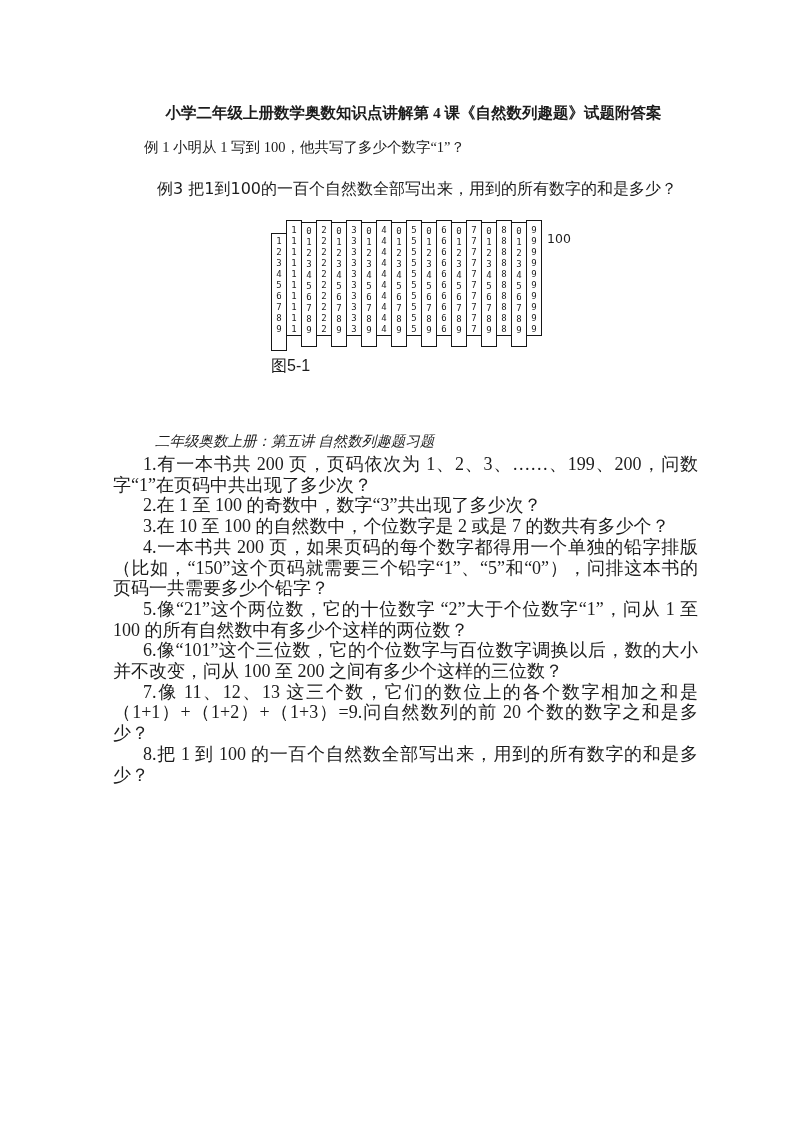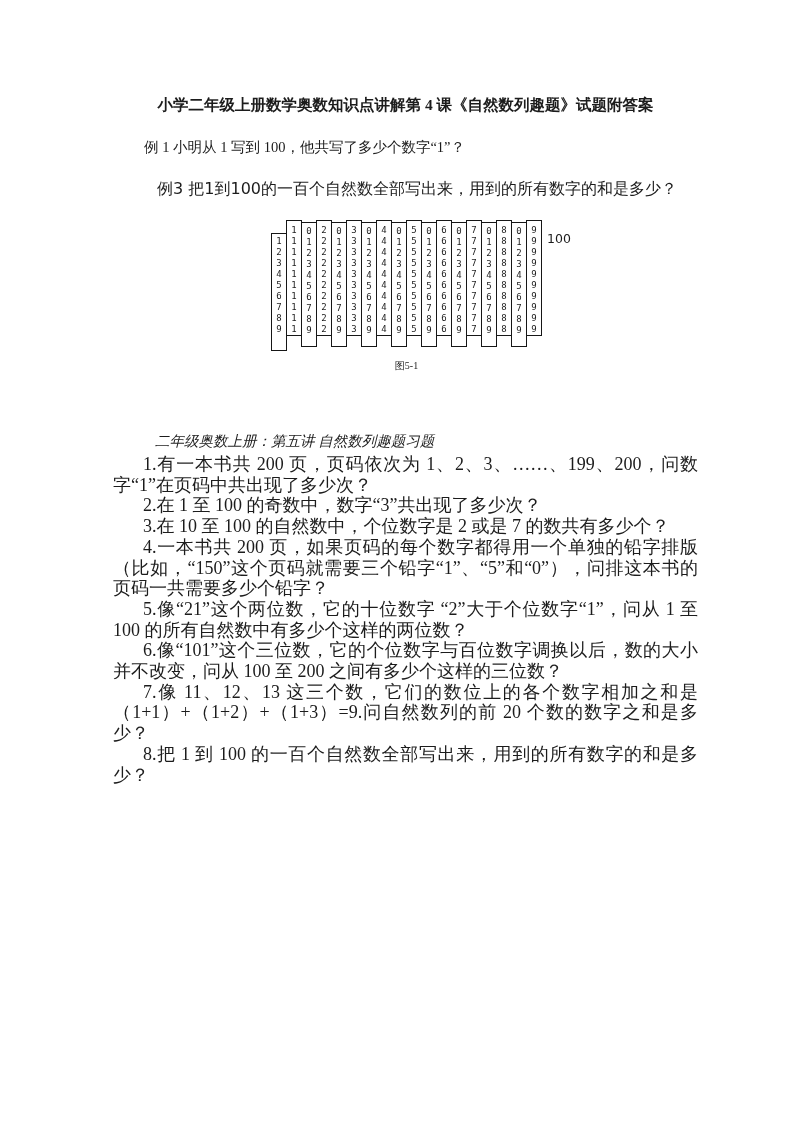--- a/index.html
+++ b/index.html
@@ -7,34 +7,34 @@
     position:relative;
     width:793px; height:1122px;
     background:#ffffff;
     color:#1c1c1c;
     font-family:"Liberation Serif","DejaVu Serif",serif;
     box-sizing:border-box;
     padding:96px 95px 0 113px;
     overflow:hidden;
   }
   .title {
-    margin:0; padding:0;
+    margin:8px; padding:0;
     width:585px;
     text-align:center;
     font-size:15.5px; line-height:17px;
     font-weight:bold;
   }
   .para {
     margin:0; padding:0;
     width:585px;
     font-size:14.5px; line-height:23px;
     text-align:justify;
     text-indent:31px;
   }
-  .example-1 { margin-top:23px; }
+  .example-1 { margin-top:15px; }
   .example-2 { margin-top:14px; }
   .example-3 {
     margin-top:19px;
     font-family:"DejaVu Sans","Liberation Sans",sans-serif;
     font-size:16px; line-height:21px;
     text-indent:44px;
     text-align:left;
   }
   
   .figure-columns {
@@ -61,23 +61,23 @@
   .fig-end-label {
     margin-top:12px; margin-left:6px;
     font-family:"DejaVu Sans","Liberation Sans",sans-serif;
     font-size:12.5px; line-height:14px;
     flex:0 0 auto;
   }
   .figure-caption {
     margin-left:158px;
     margin-top:8px;
     width:271px;
-    text-align:center;
-    font-family:Liberation Serif, serif;
-    font-size:10px; line-height:14px;
+    text-align:left;
+    font-family:Liberation Sans, sans-serif;
+    font-size:16px; line-height:14px;
   }
   
   .ex-heading {
     margin:58px 0 0 0;
     width:585px;
     font-size:14.5px; line-height:21px;
     text-indent:42px;
     font-style:italic;
   }
   .exercise-list { margin-top:2px; width:585px; }

